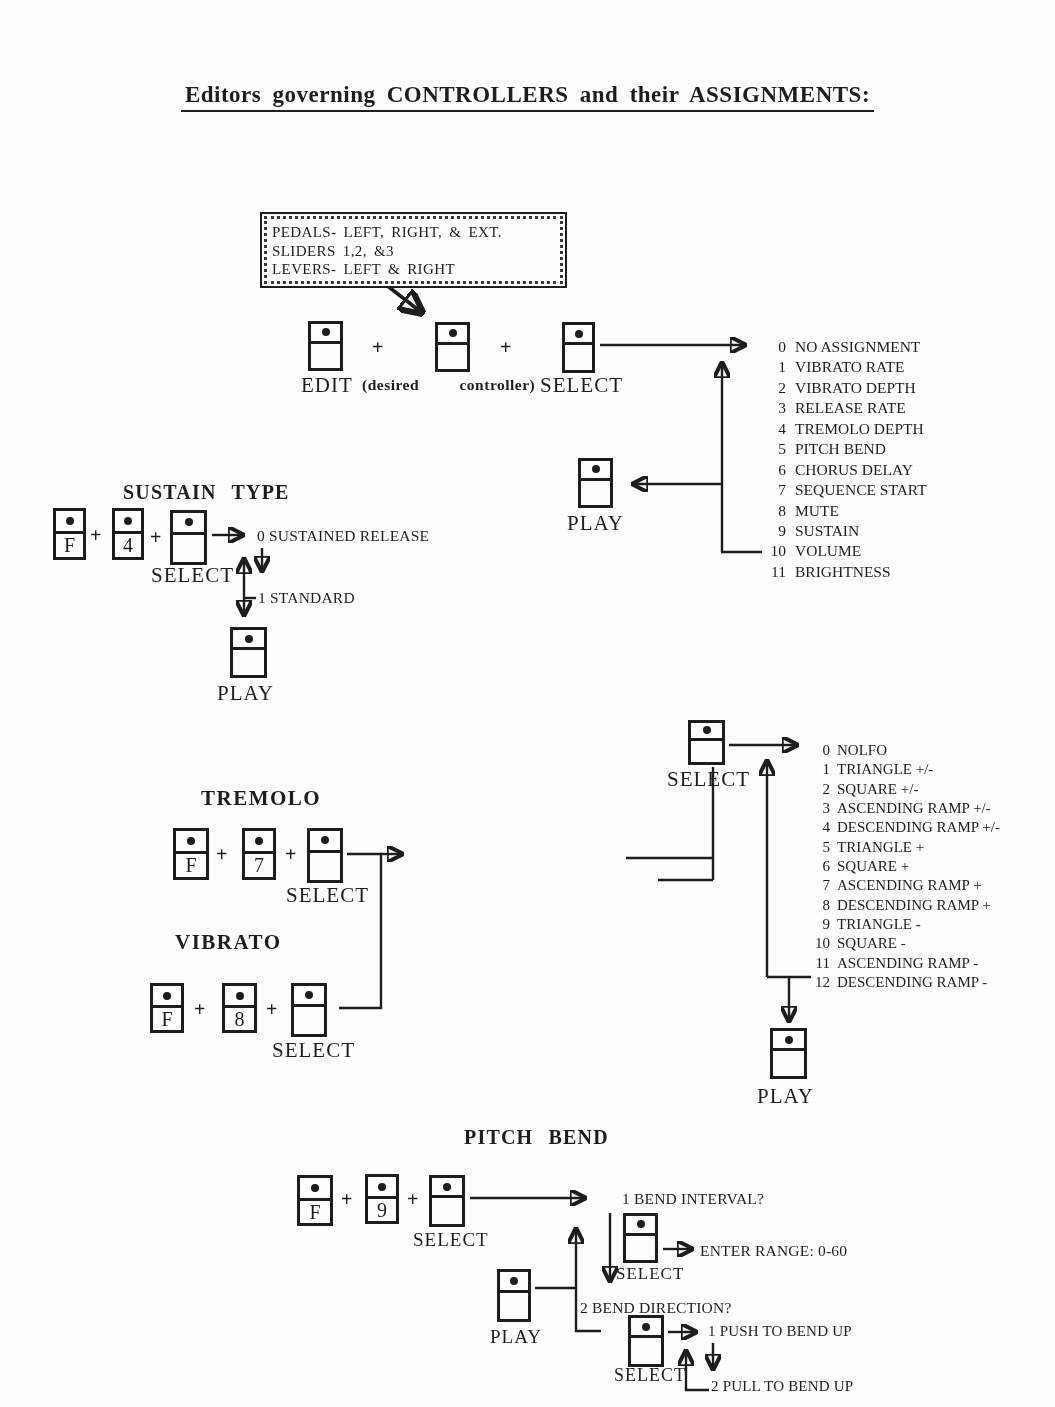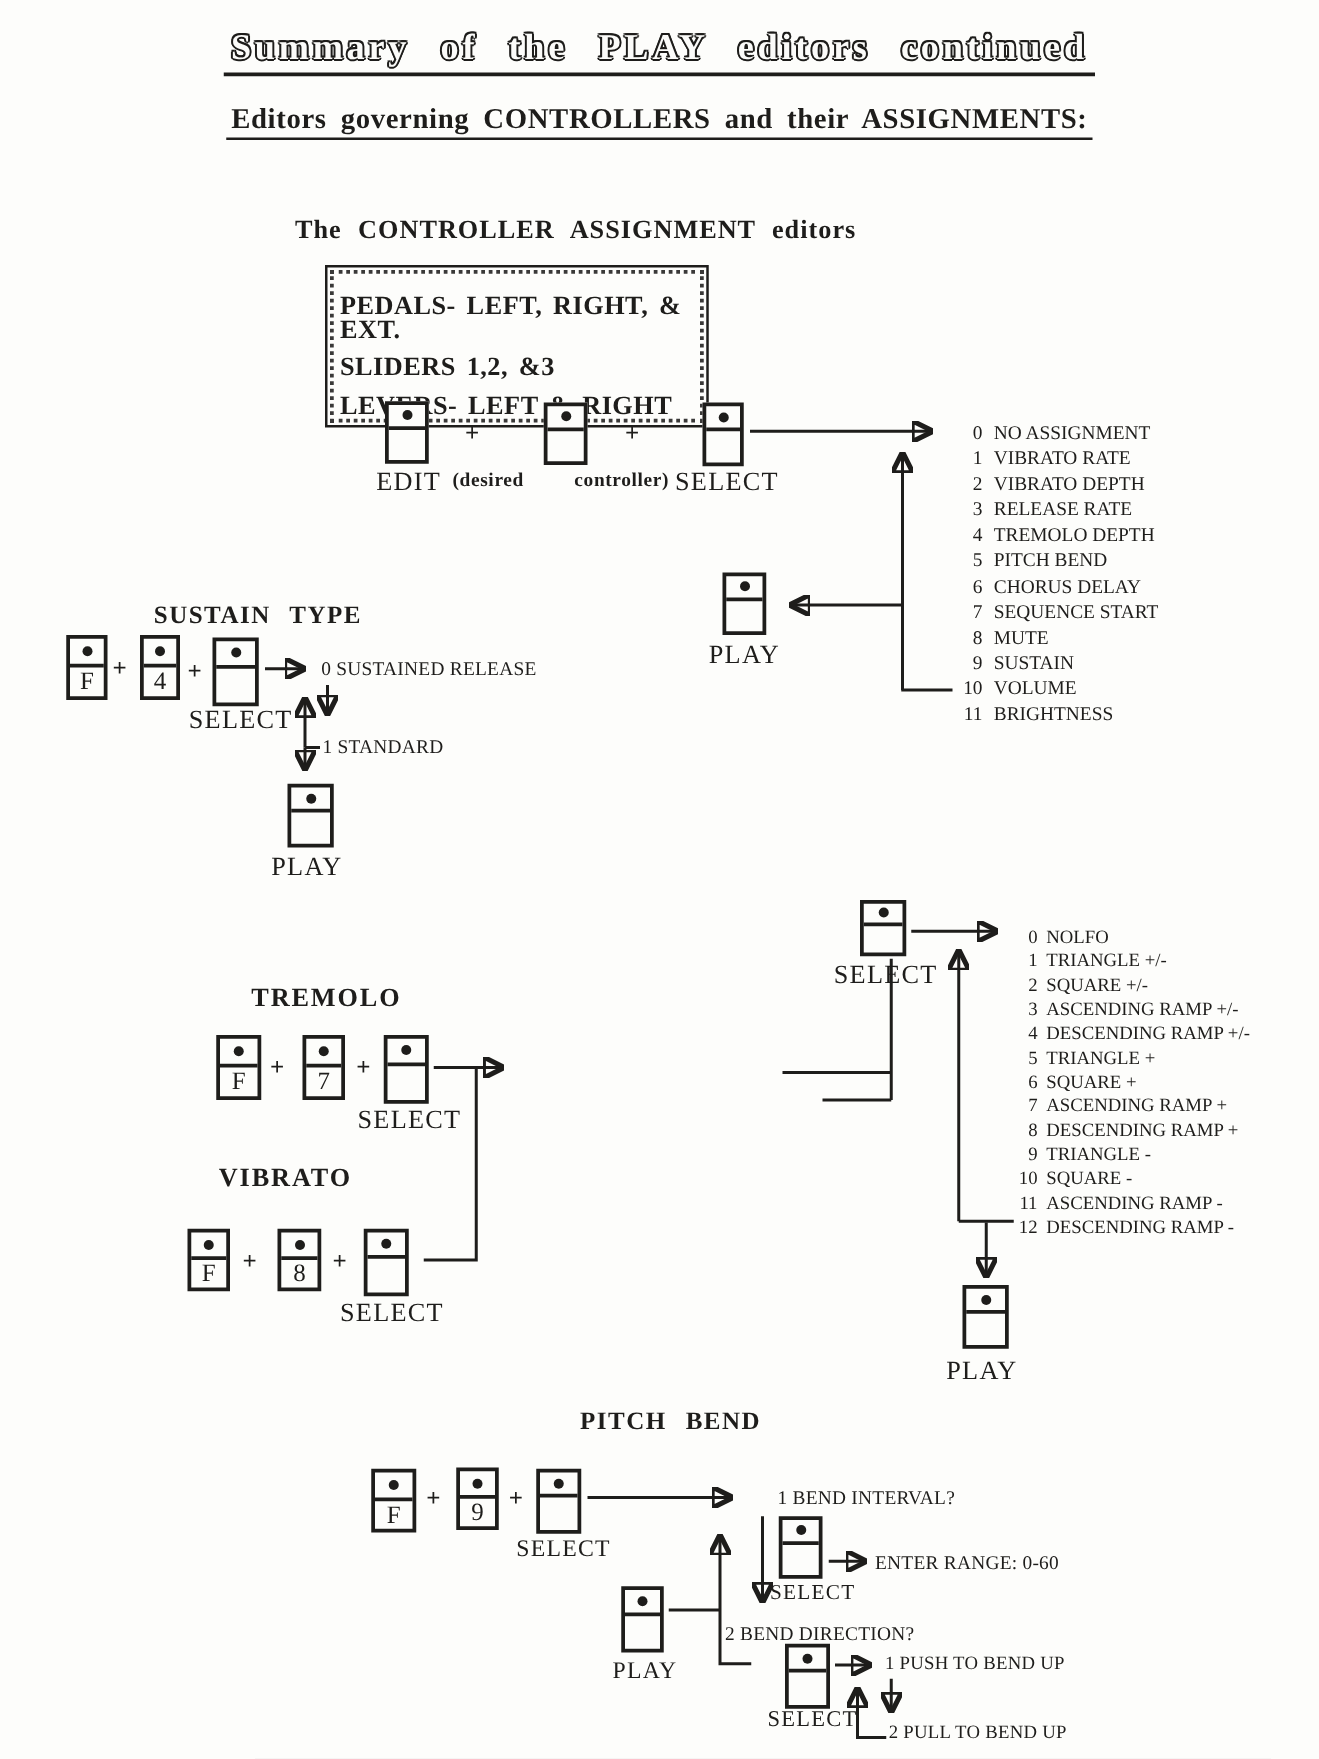--- a/index.html
+++ b/index.html
@@ -31,21 +31,21 @@
   }
   .h1{font-size:21px;font-weight:bold;letter-spacing:0.8px;word-spacing:7px;}
   .h2{font-size:20px;font-weight:bold;letter-spacing:1.2px;word-spacing:9px;}
 
   .srcbox{
     left:260px;top:212px;width:287px;
     border:2px solid var(--ink);
     outline:3px dotted #3a3938; outline-offset:-7px;
     padding:9px 6px 7px 10px; background:#fdfdfb;
   }
-  .srcline{font-size:21px;font-weight:bold;line-height:18.5px;letter-spacing:0.4px;word-spacing:3px;margin-top:12px;}
+  .srcline{font-size:15px;font-weight:normal;line-height:18.5px;letter-spacing:0.4px;word-spacing:3px;}
 
   .btn{
     position:absolute;border:3px solid var(--ink);background:#fdfdfb;
     display:flex;flex-direction:column;box-sizing:border-box;
   }
   .btn .top{flex:0 0 38%;border-bottom:3px solid var(--ink);display:flex;align-items:center;justify-content:center;}
   .btn.key .top{flex:0 0 44%;}
   .dot{width:8px;height:8px;border-radius:50%;background:var(--ink);}
   .btn .bot{flex:1;display:flex;align-items:center;justify-content:center;font-size:20px;padding-bottom:2px;}
 
@@ -100,24 +100,22 @@
     <path d="M 610 1213 V 1280" marker-end="url(#ah)"></path>
     <path d="M 663 1249 H 691" marker-end="url(#ah)"></path>
     <path d="M 576 1288 V 1230" marker-end="url(#ah)"></path>
     <path d="M 535 1288 H 576"></path>
     <path d="M 576 1288 V 1331 H 601"></path>
     <path d="M 668 1332 H 695" marker-end="url(#ah)"></path>
     <path d="M 713 1343 V 1368" marker-end="url(#ah)"></path>
     <path d="M 709 1390 H 686 V 1352" marker-end="url(#ah)"></path>
   </svg>
 
-  <div class="title-wrap"><span class="title">Summary of the PLAY editors continued</span></div>
   <div class="subtitle-wrap"><span class="subtitle">Editors governing CONTROLLERS and their ASSIGNMENTS:</span></div>
 
-  <div class="abs h1" style="left:236px;top:171px;">The CONTROLLER ASSIGNMENT editors</div>
 
   <div class="srcbox abs">
     <div>
         <div class="srcline">PEDALS- LEFT, RIGHT, &amp; EXT.</div>
         <div class="srcline">SLIDERS 1,2, &amp;3</div>
         <div class="srcline">LEVERS- LEFT &amp; RIGHT</div>
       </div>
   </div>
 
   <div class="btn" style="left:308px;top:321px;width:35px;height:50px;">

